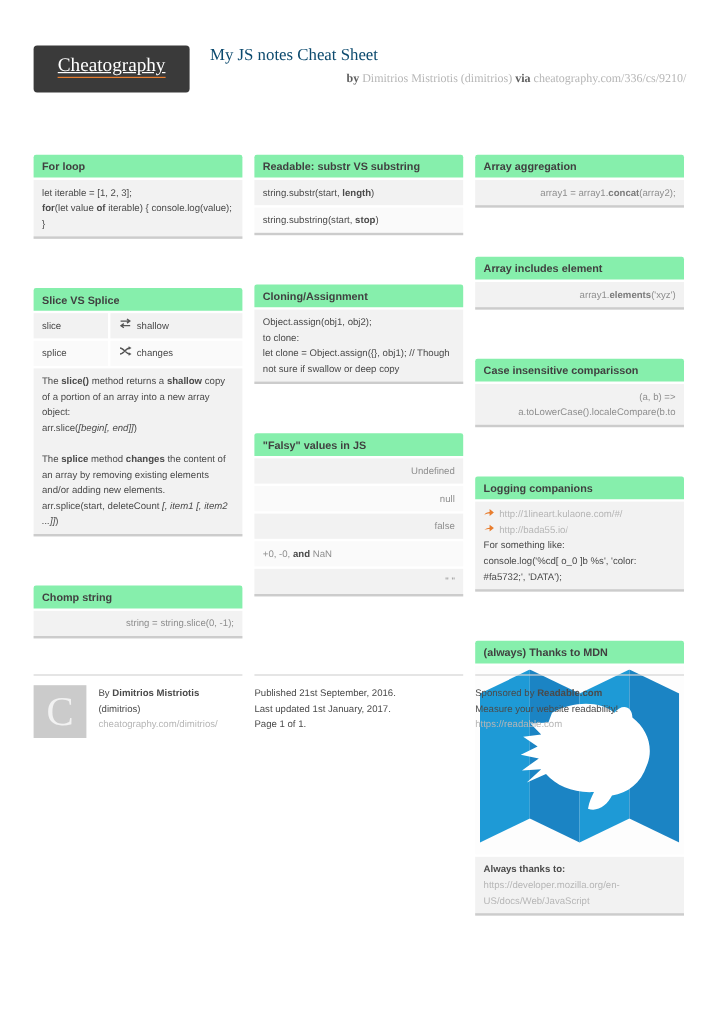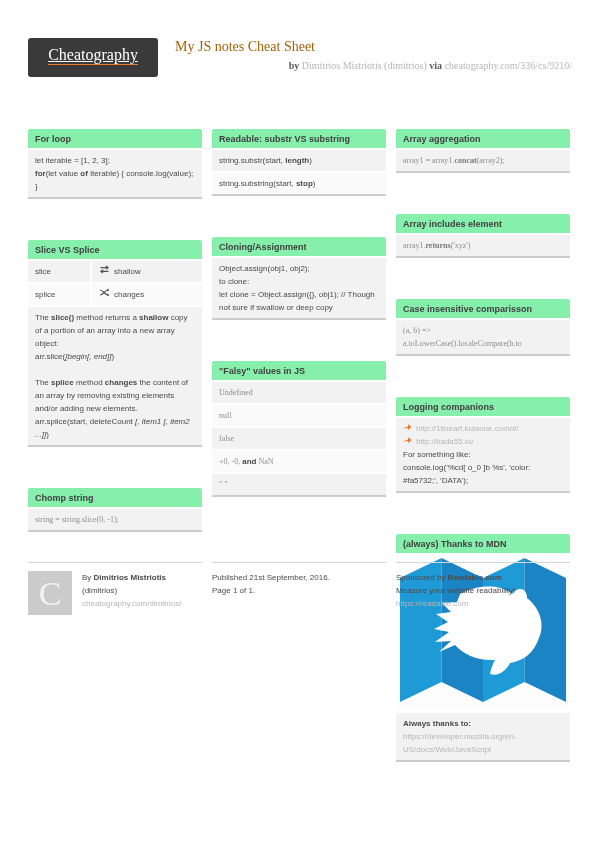--- a/index.html
+++ b/index.html
@@ -4,35 +4,35 @@
 <style>
   * { margin:0; padding:0; box-sizing:border-box; }
   html,body { width:600px; height:849px; background:#ffffff; font-family:"Liberation Sans", sans-serif; overflow:hidden; }
   .page { position:relative; width:532px; height:849px; background:#fff; }
 
   
   .hdr { position:absolute; left:28px; top:38px; width:544px; height:42px; }
   .logo-box { float:left; width:130px; height:39px; background:#3a3a3a; border-radius:3px; text-align:center; padding-top:8px; }
   .logo-text { font-family:"Liberation Serif", serif; font-size:16px; color:#ffffff; border-bottom:1px solid #e87d2e; padding-bottom:1px; text-decoration:underline; text-decoration-color:#ffffff; }
   .hdr-text { margin-left:147px; padding-top:1px; font-family:"Liberation Serif", serif; }
-  .hdr-title { font-size:14px; color:#a16207; }
+  .hdr-title { font-size:14px; color:#0c4a6e; }
   .hdr-byline { font-size:10px; color:#6d6d6d; margin-top:5px;text-align:right; }
   .hdr-byline .lnk { color:#b6b6b6; }
   .hdr-byline .dark { color:#5e5e5e; font-weight:bold; }
 
   
   .content { position:absolute; left:28px; top:88px; width:544px; height:474px; display:flex; gap:10px; }
   .col { width:174px; }
 
   .box { margin-bottom:9px; }
   .bar { background:#86efac; color:#404040; font-weight:bold; font-size:9px; padding:5px 7px 4px 7px; border-radius:2px 2px 0 0; margin-bottom:2px;margin-top:41px; }
   .blk { background:#f2f2f2; font-size:8px; line-height:13px; color:#4a4a4a; padding:4px 7px; margin-bottom:2px; }
   .blk.alt { background:#fafafa; }
   .bb { border-bottom:2px solid #cccccc; margin-bottom:16px; }
-  .mono { font-family:Liberation Serif, serif; color:#8e8e8e; font-size:8px; }
+  .mono { font-family:Liberation Sans, sans-serif; color:#8e8e8e; font-size:8px;text-align:right; }
   .mono b { color:#7a7a7a; }
   .spacer { height:13px; }
   .it { font-style:italic;text-align:center; }
   .trow { display:flex; gap:2px; margin-bottom:2px; }
   .trow .cell { background:#f2f2f2; font-size:8px; line-height:13px; color:#4a4a4a; padding:4px 7px; }
   .trow.alt .cell { background:#fafafa; }
   .cell-term { width:62px; }
   .cell-desc { flex:1; display:flex; align-items:center; gap:4px; }
   .nowrap { white-space:nowrap; overflow:hidden; }
   .lnk { color:#b6b6b6; }
@@ -142,21 +142,21 @@
 
     <div class="col">
 
       <div class="box">
         <div class="bar">Array aggregation</div>
         <div class="blk bb mono nowrap"><span>array1 = array1.</span><b>concat</b><span>(array2);</span></div>
       </div>
 
       <div class="box">
         <div class="bar">Array includes element</div>
-        <div class="blk bb mono nowrap"><span>array1.</span><b>returns</b><span>('xyz')</span></div>
+        <div class="blk bb mono nowrap"><span>array1.</span><b>elements</b><span>('xyz')</span></div>
       </div>
 
       <div class="box">
         <div class="bar">Case insensitive comparisson</div>
         <div class="blk bb mono">
           <div class="nowrap">(a, b) =&gt;</div>
           <div class="nowrap">a.toLowerCase().localeCompare(b.to</div>
         </div>
       </div>
 
@@ -200,20 +200,21 @@
     <div class="fcol fcol1">
       <div class="avatar">C</div>
       <div>
         <span class="fline"><span>By</span> <b>Dimitrios Mistriotis</b></span>
         <span class="fline">(dimitrios)</span>
         <span class="fline lnk">cheatography.com/dimitrios/</span>
       </div>
     </div>
     <div class="fcol">
       <span class="fline">Published 21st September, 2016.</span>
+      <span class="fline">Last updated 1st January, 2017.</span>
       <span class="fline">Page 1 of 1.</span>
     </div>
     <div class="fcol">
       <span class="fline"><span>Sponsored by</span> <b>Readable.com</b></span>
       <span class="fline">Measure your website readability!</span>
       <span class="fline lnk">https://readable.com</span>
     </div>
   </div>
 
 </div>

